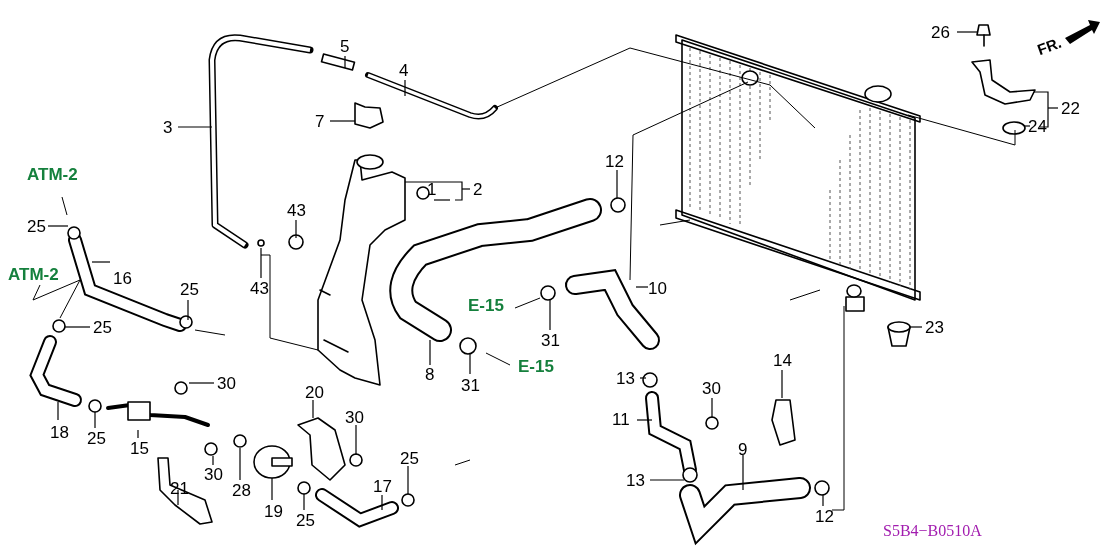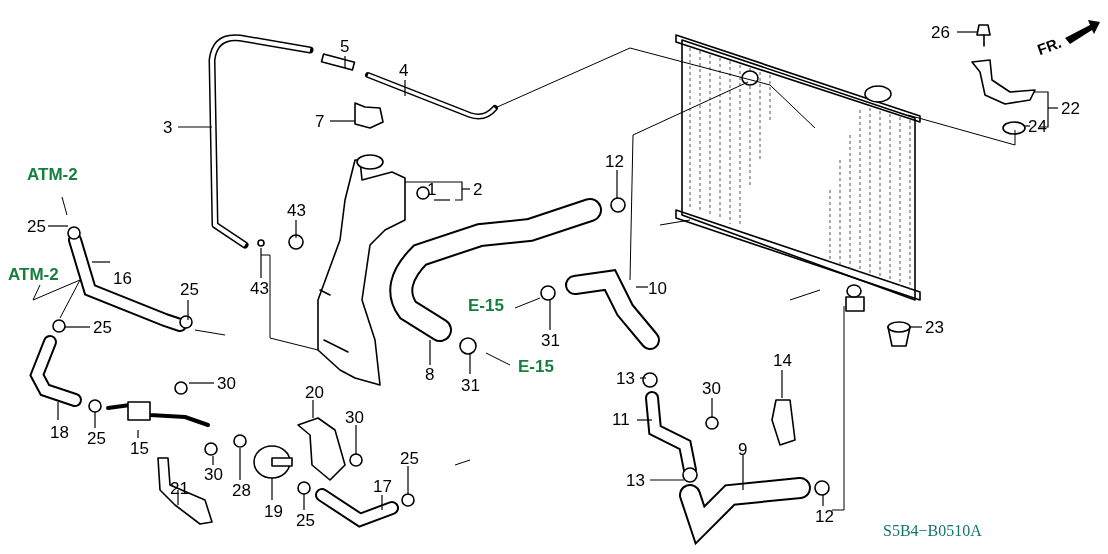--- a/index.html
+++ b/index.html
@@ -5,21 +5,21 @@
   html, body { margin:0; padding:0; background:#fff; }
   #canvas { position:relative; width:1108px; height:554px; overflow:hidden; background:#fff; }
   svg { position:absolute; left:0; top:0; }
   .part { fill:none; stroke:#000; stroke-width:1.6; stroke-linejoin:round; stroke-linecap:round; }
   .partfill { fill:#fff; stroke:#000; stroke-width:1.6; stroke-linejoin:round; }
   .thin { fill:none; stroke:#000; stroke-width:1; }
   .leader { fill:none; stroke:#000; stroke-width:1.2; }
   .grid { stroke:#555; stroke-width:1; stroke-dasharray:3 3; }
   .lbl { position:absolute; font-family:"Liberation Sans", sans-serif; font-size:17px; color:#000; line-height:1; white-space:nowrap; }
   .ref { position:absolute; font-family:"Liberation Sans", sans-serif; font-size:17px; font-weight:bold; color:#15803d; line-height:1; white-space:nowrap; }
-  .code { position:absolute; font-family:"Liberation Serif", serif; font-size:16px; color:#0f766e; line-height:1; white-space:nowrap; }
+  .code { position:absolute; font-family:"Liberation Serif", serif; font-size:16px; color:#a21caf; line-height:1; white-space:nowrap; }
   .fr { position:absolute; font-family:"Liberation Sans", sans-serif; font-size:15px; font-weight:bold; transform:rotate(-20deg); transform-origin:left top; }
 </style>
 </head>
 <body>
 
 <div id="canvas">
 <svg width="1108" height="554" viewBox="0 0 1108 554">
 
   <g>
     <polygon class="partfill" points="682,40 915,118 915,300 682,215"></polygon>

